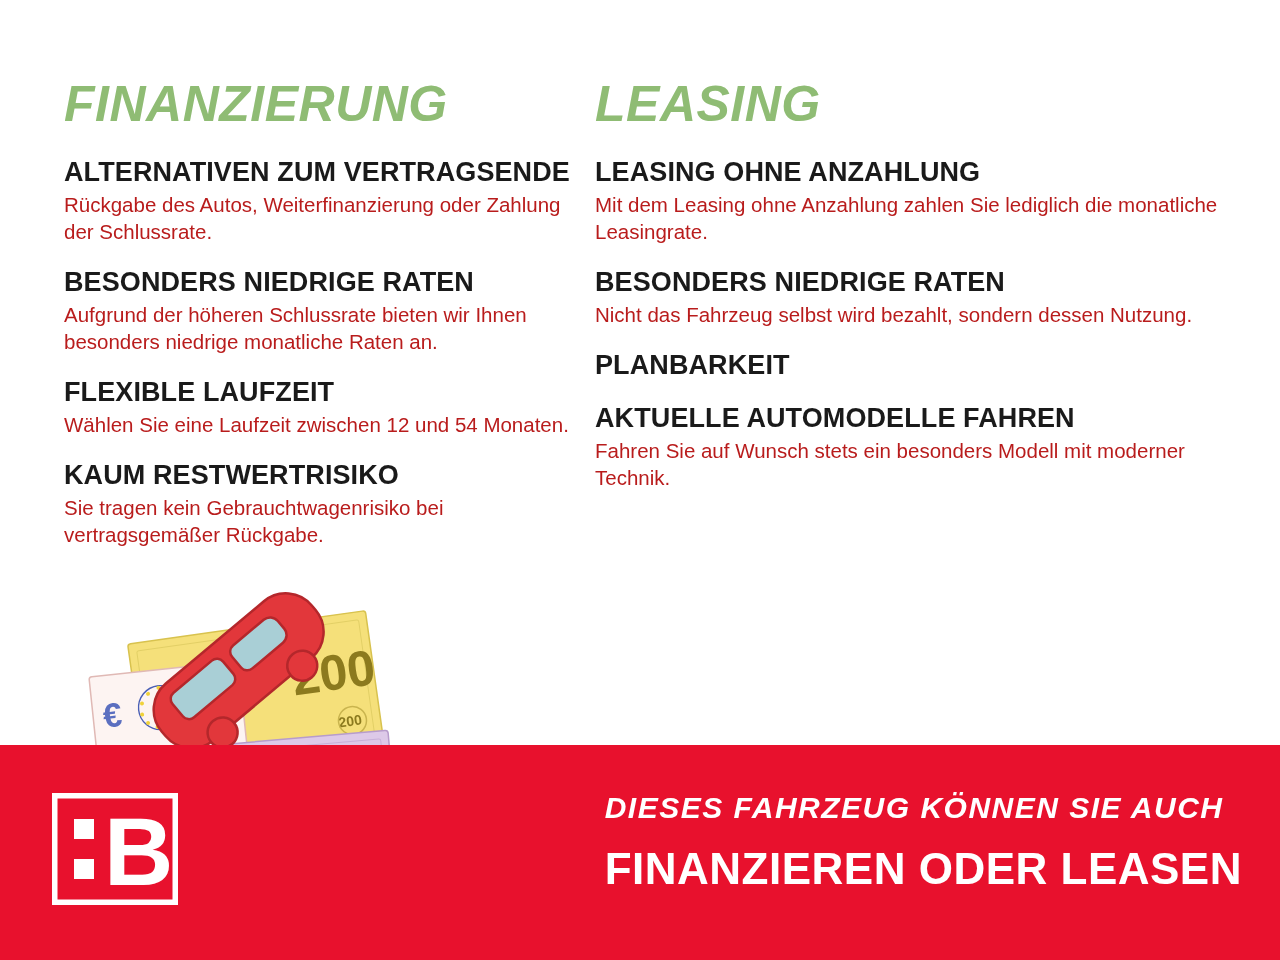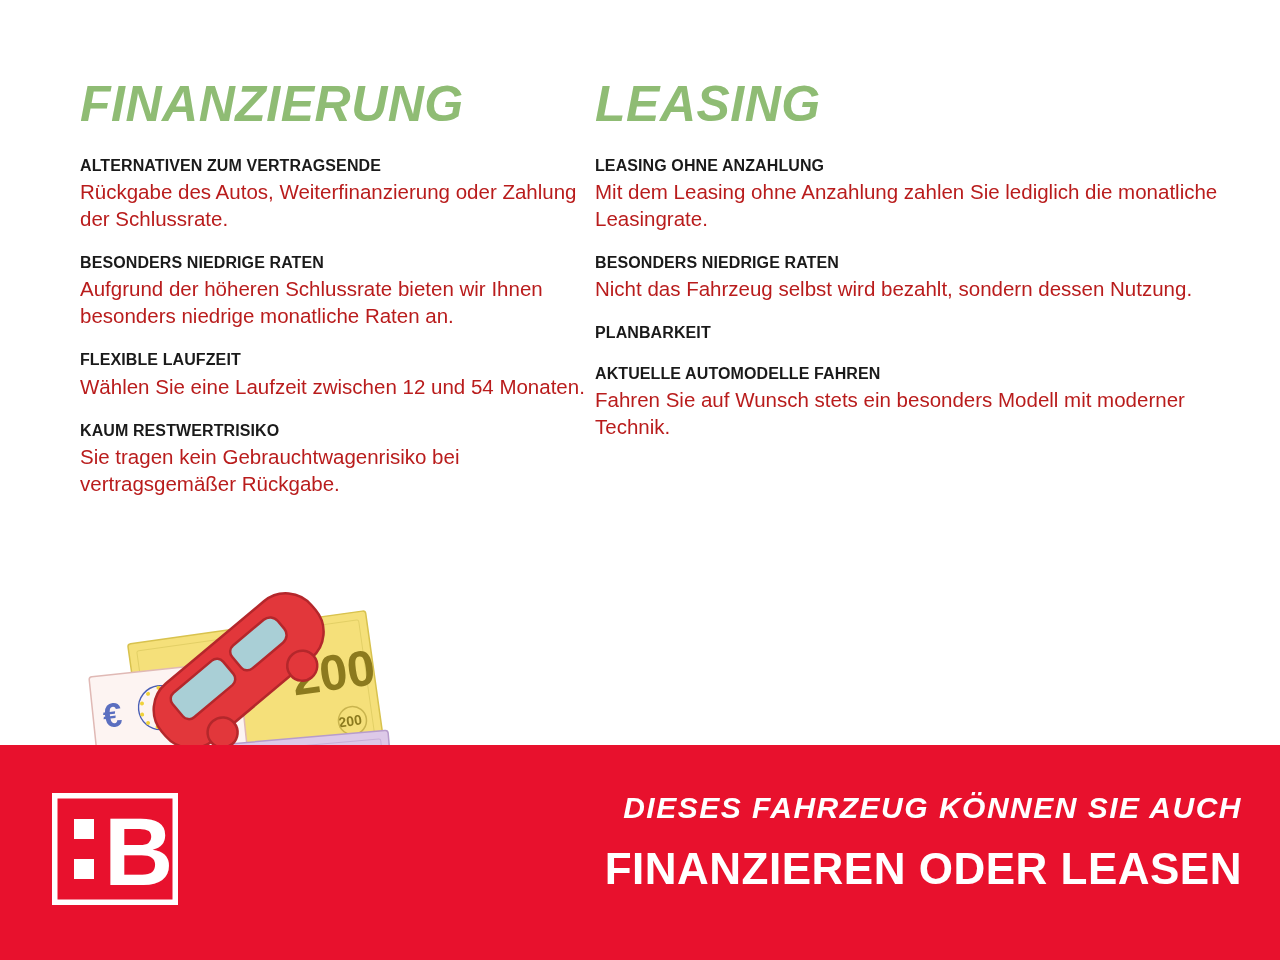--- a/index.html
+++ b/index.html
@@ -27,21 +27,21 @@
     top: 78px;
     left: 0;
     width: 1280px;
     display: flex;
   }
   .column {
     box-sizing: border-box;
   }
   .col-left {
     width: 595px;
-    padding-left: 80px;
+    padding-left: 64px;
     padding-right: 10px;
   }
   .col-right {
     width: 685px;
     padding-left: 0px;
     padding-right: 36px;
   }
 
   .col-title {
     font-size: 50px;
@@ -51,21 +51,21 @@
     letter-spacing: 0.5px;
     line-height: 1.05;
     margin: 0 0 26px 0;
     white-space: nowrap;
   }
 
   .block {
     margin-bottom: 22px;
   }
   .block-title {
-    font-size: 16px;
+    font-size: 27px;
     font-weight: bold;
     color: #1a1a1a;
     letter-spacing: 0.1px;
     line-height: 1.15;
     margin-bottom: 3px;
   }
   .block-text {
     font-size: 20.5px;
     color: #b91c1c;
     line-height: 1.32;
@@ -78,21 +78,21 @@
     bottom: 0;
     width: 1280px;
     height: 215px;
     background: #e8112d;
   }
 
   .band-text {
     position: absolute;
     right: 38px;
     top: 46px;
-    text-align: right;
+    text-align: left;
     color: #ffffff;
   }
   .band-line1 {
     font-size: 30px;
     font-weight: bold;
     font-style: italic;
     letter-spacing: 1.5px;
     line-height: 1.1;
     white-space: nowrap;
     transform: scaleX(1.0);

